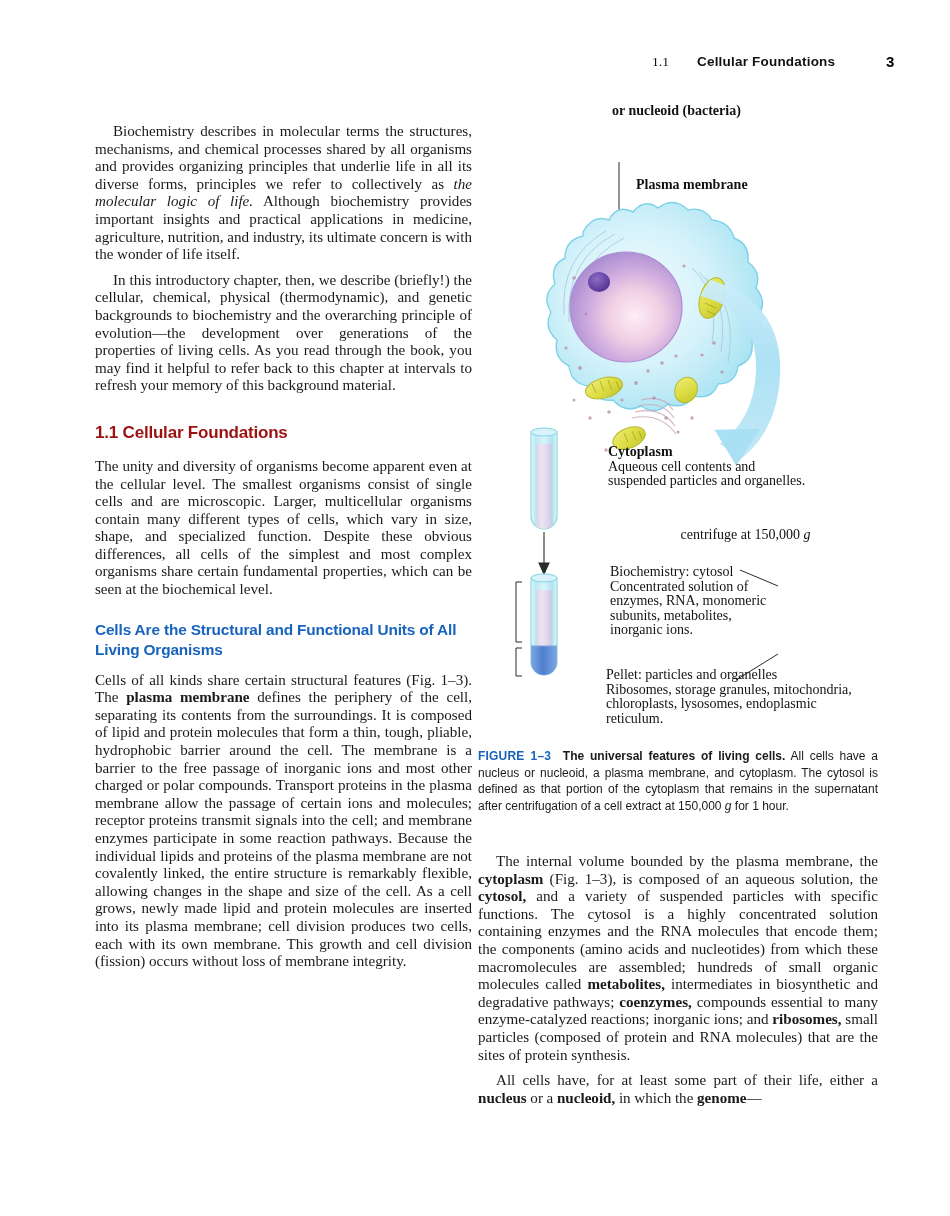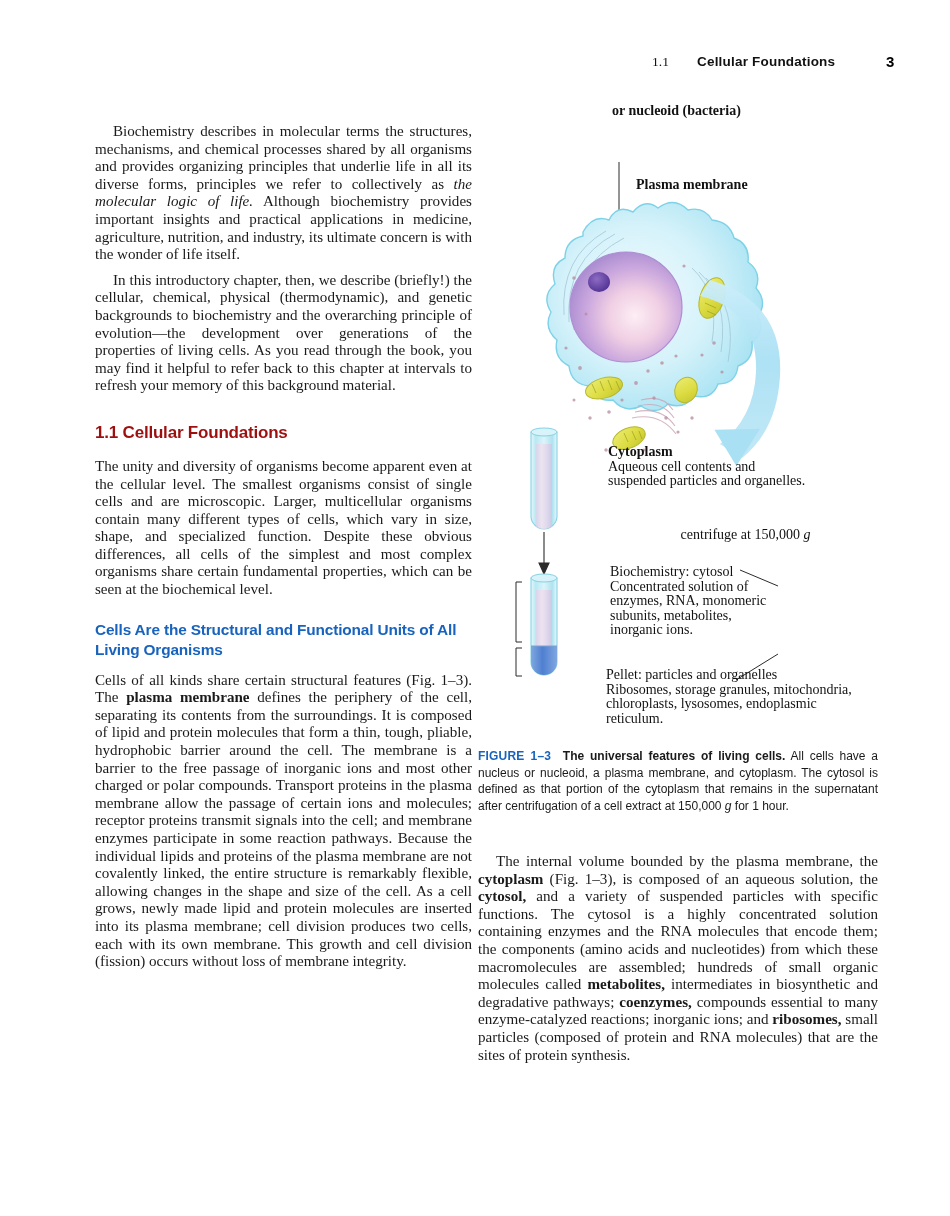--- a/index.html
+++ b/index.html
@@ -316,13 +316,14 @@
   </div>
 </div>
 
 <div id="fig-caption">
   <span class="figlabel">FIGURE 1–3</span><span>&nbsp;&nbsp;</span><span class="figtitle">The universal features of living cells.</span><span> All cells have a nucleus or nucleoid, a plasma membrane, and cytoplasm. The cytosol is defined as that portion of the cytoplasm that remains in the supernatant after centrifugation of a cell extract at 150,000 </span><i>g</i><span> for 1 hour.</span>
 </div>
 
 <div id="col-right" style="top:845px;">
   <p class="body ind"><span>The internal volume bounded by the plasma membrane, the </span><b>cytoplasm</b><span> (Fig. 1–3), is composed of an aqueous solution, the </span><b>cytosol,</b><span> and a variety of suspended particles with specific functions. The cytosol is a highly concentrated solution containing enzymes and the RNA molecules that encode them; the components (amino acids and nucleotides) from which these macromolecules are assembled; hundreds of small organic molecules called </span><b>metabolites,</b><span> intermediates in biosynthetic and degradative pathways; </span><b>coenzymes,</b><span> compounds essential to many enzyme-catalyzed reactions; inorganic ions; and </span><b>ribosomes,</b><span> small particles (composed of protein and RNA molecules) that are the sites of protein synthesis.</span></p>
 
+  <p class="body ind"><span>All cells have, for at least some part of their life, either a </span><b>nucleus</b><span> or a </span><b>nucleoid,</b><span> in which the </span><b>genome</b><span>—</span></p>
 </div>
 
 </body></html>

